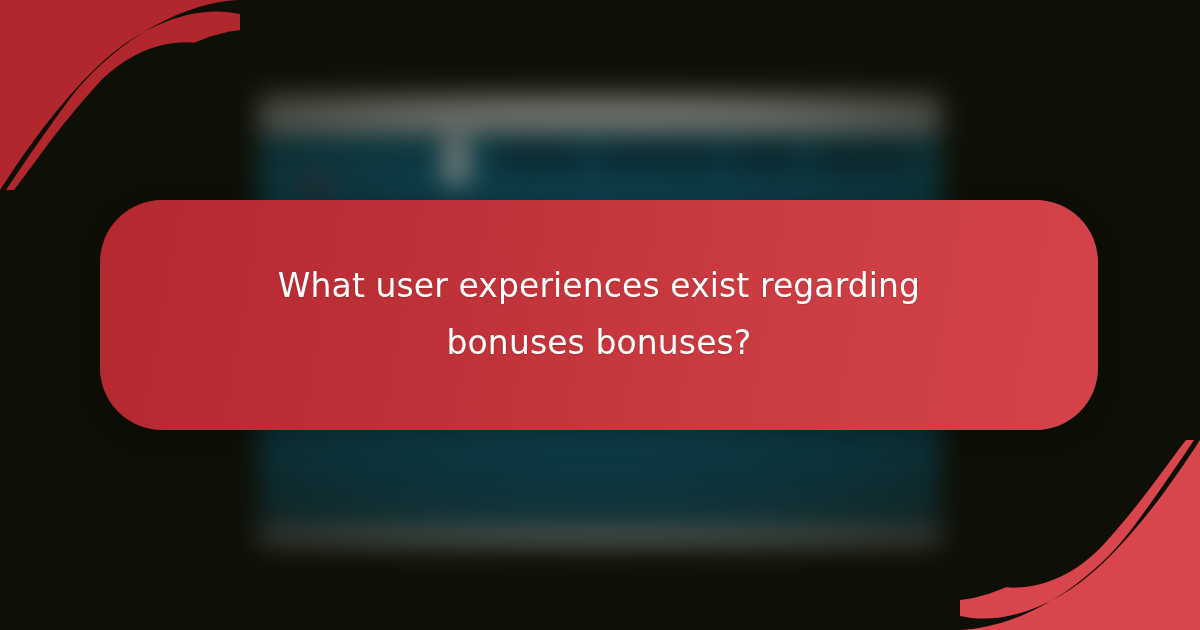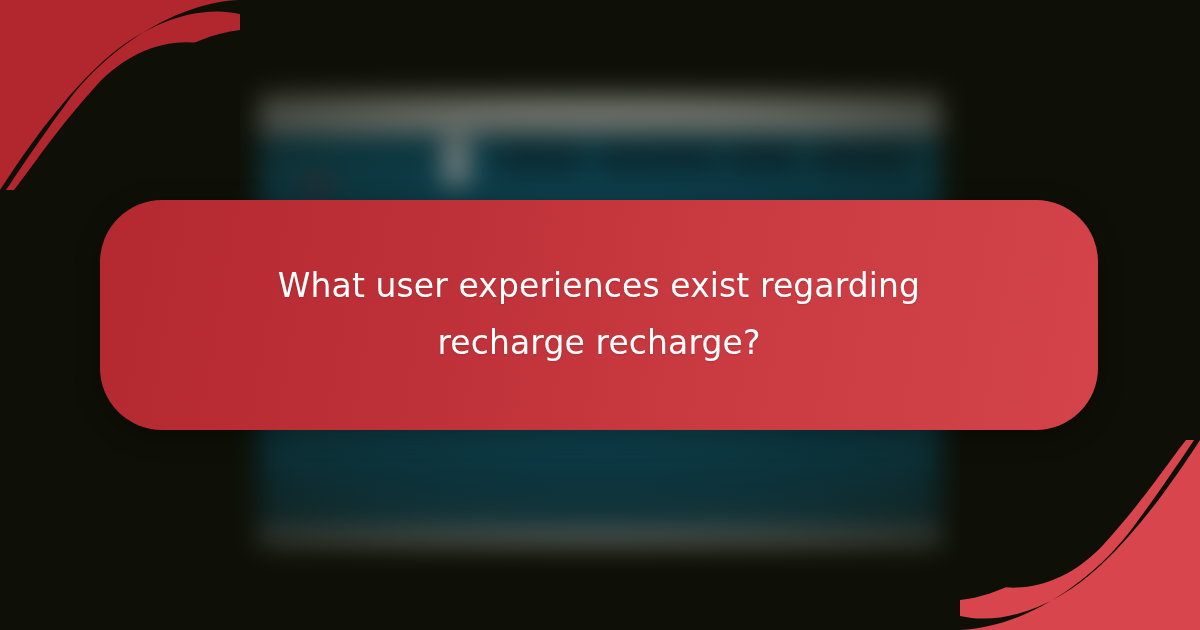--- a/index.html
+++ b/index.html
@@ -158,16 +158,16 @@
   <div class="corner corner-br">
     <svg width="240" height="190" viewBox="0 0 240 190">
       <path d="M0 0 H240 V60 C200 30 140 38 96 86 C56 130 30 170 14 190 H0 Z" fill="#d8454c"></path>
       <path d="M240 0 C180 2 110 44 66 104 C38 142 18 172 6 190 H0 V190 C26 150 58 104 98 66 C142 24 196 4 240 14 Z" fill="#0e1007"></path>
       <path d="M240 30 C188 36 132 74 96 122 C74 152 58 174 48 190 H240 Z" fill="#0e1007"></path>
     </svg>
   </div>
 
   <div class="overlay-card">
     <div class="overlay-text">What user experiences exist regarding
-recharge recharge?</div>
+bonuses bonuses?</div>
   </div>
 
 </div>
 
 </body></html>

